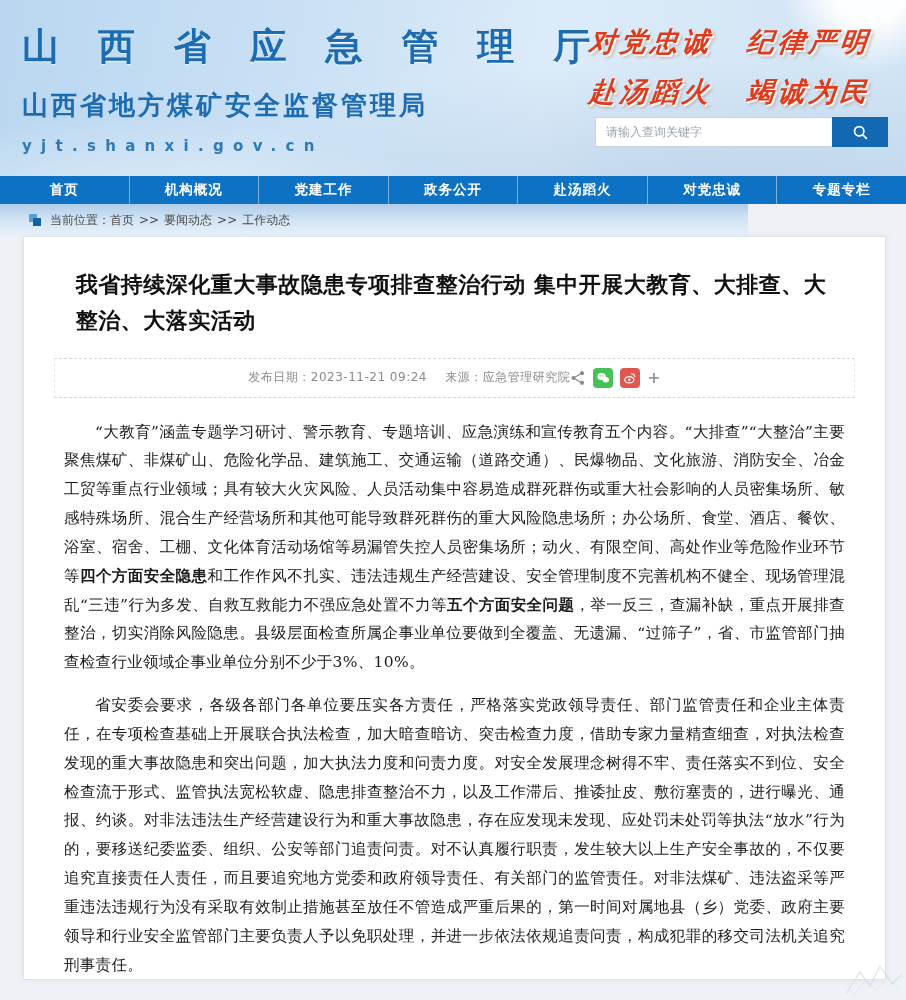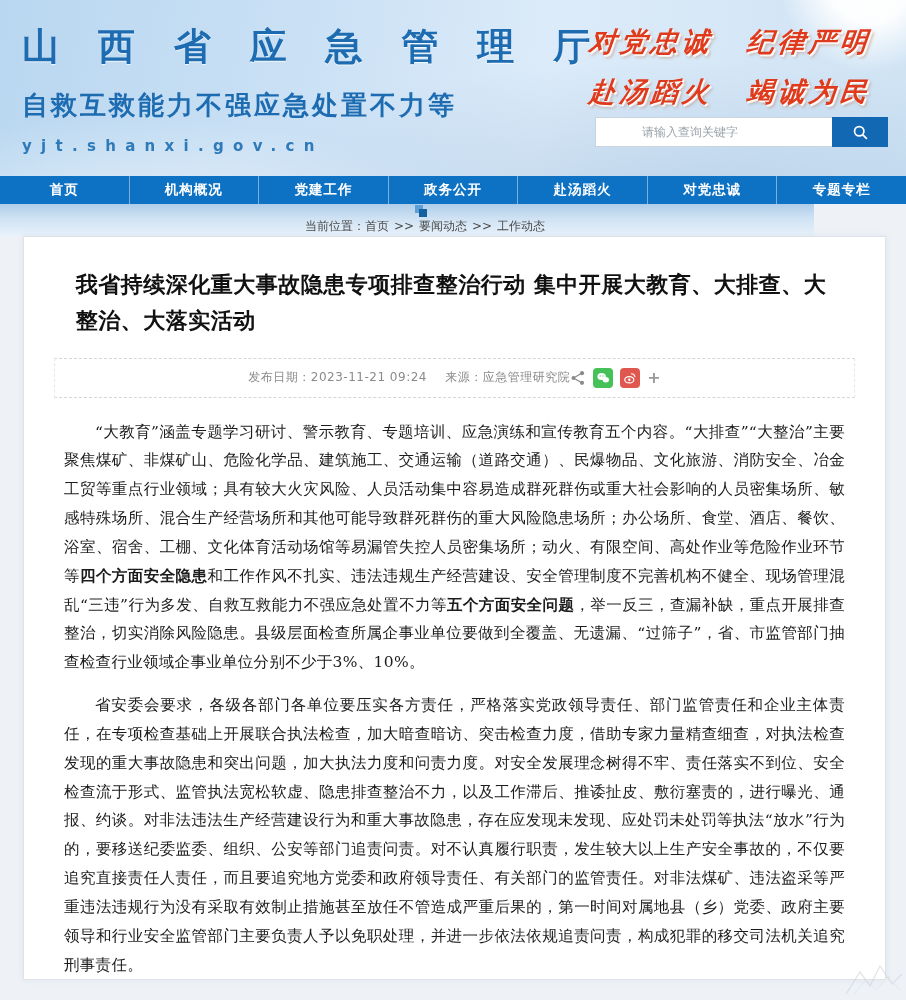--- a/index.html
+++ b/index.html
@@ -23,36 +23,36 @@
   .org-sub{ margin-top:16px; font-size:26px; font-weight:bold; color:#1d6cb1; letter-spacing:3px; }
   .org-url{ margin-top:14px; font-size:15px; font-weight:bold; color:#2f7ab8; letter-spacing:.62em; }
 
   .slogan-block{ position:absolute; right:16px; top:24px; width:320px; text-align:center; }
   .slogan-row{ display:flex; justify-content:center; gap:34px; margin-bottom:14px; }
   .slogan{ font-size:27px; font-weight:900; color:#e03a1d; letter-spacing:4px;
     transform:skewX(-6deg); font-style:italic;
     text-shadow:1px 1px 0 #fff, 2px 2px 0 rgba(255,255,255,.75), 3px 3px 3px rgba(160,70,20,.35); }
 
   .search-bar{ position:absolute; right:18px; top:117px; width:293px; height:30px;
-    display:flex; background:#fff; border:1px solid #c9d4de;padding-left:36px; }
+    display:flex; background:#fff; border:1px solid #c9d4de; }
   .search-input{ flex:1; border:none; outline:none; padding:0 10px; font-size:12px; color:#333; }
   .search-input::placeholder{ color:#9aa3ab; }
   .search-button{ width:56px; height:30px; margin:-1px -1px -1px 0; border:none;
     background:#1268b3; cursor:pointer; display:flex; align-items:center; justify-content:center; }
 
   
   .main-nav{ width:906px; height:28px; background:#0d72c4; display:flex; }
   .nav-item{ flex:1; color:#fff; font-size:13.5px; font-weight:bold; letter-spacing:1px;
     display:flex; align-items:center; justify-content:center; cursor:pointer;
     border-left:1px solid rgba(255,255,255,.45); }
   .nav-item:first-child{ border-left:none; }
 
   
-  .crumb-band{ width:814px; height:32px; display:flex; align-items:center; padding-left:28px;
-    background:linear-gradient(180deg,#aecdea 0%,#cfe2f3 45%,#e9f2fb 100%);flex-direction:column; }
+  .crumb-band{ width:748px; height:32px; display:flex; align-items:center; padding-left:28px;
+    background:linear-gradient(180deg,#aecdea 0%,#cfe2f3 45%,#e9f2fb 100%); }
   .crumb-band .crumb-text{ font-size:12px; color:#4a4a4a; margin-left:8px; }
   .crumb-link{ color:#4a4a4a; text-decoration:none; cursor:pointer; }
   .crumb-sep{ color:#4a4a4a; margin:0 5px; }
 
   
   .content-wrap{ position:relative; width:906px; height:764px; }
   .article-card{ position:absolute; left:23px; top:0; width:863px; height:744px;
     background:#fff; border:1px solid #dfe3e8; box-shadow:0 0 6px rgba(120,140,160,.12); }
   .article-title{ margin:30px auto 0; width:88%; text-align:left; font-size:22px;
     font-weight:bold; color:#111; line-height:1.65; letter-spacing:.5px; }
@@ -76,21 +76,21 @@
 
   
   .corner-watermark{ position:absolute; right:2px; bottom:0; opacity:.55; }
 </style>
 </head>
 <body>
 
 <div class="site-header">
   <div class="org-block">
     <div class="org-main">山 西 省 应 急 管 理 厅</div>
-    <div class="org-sub">自救互救能力不强应急处置不力等</div>
+    <div class="org-sub">山西省地方煤矿安全监督管理局</div>
     <div class="org-url">yjt.shanxi.gov.cn</div>
   </div>
 
   <div class="slogan-block">
     <div class="slogan-row">
       <span class="slogan">对党忠诚</span>
       <span class="slogan">纪律严明</span>
     </div>
     <div class="slogan-row">
       <span class="slogan">赴汤蹈火</span>

